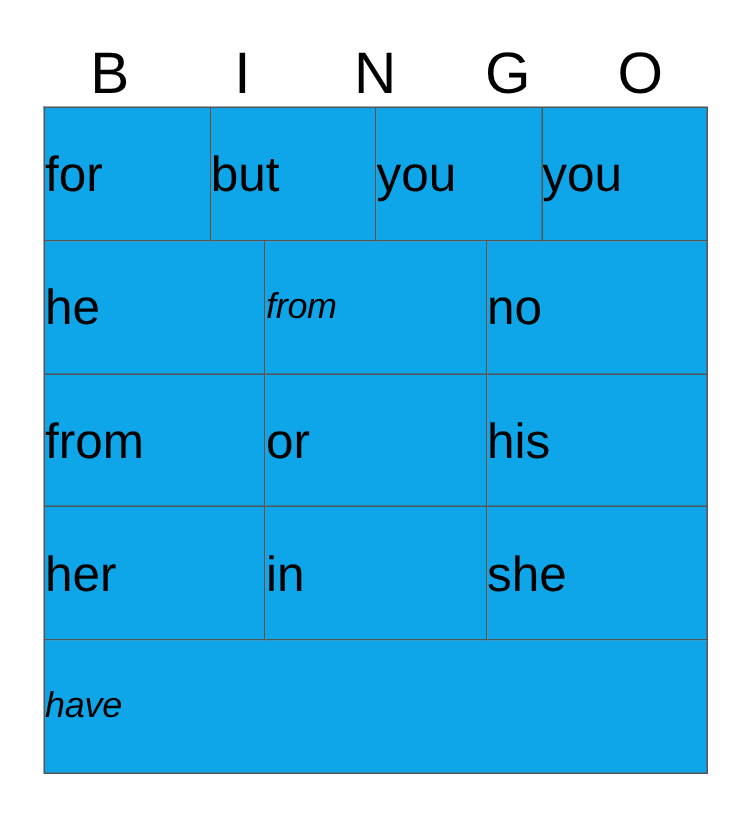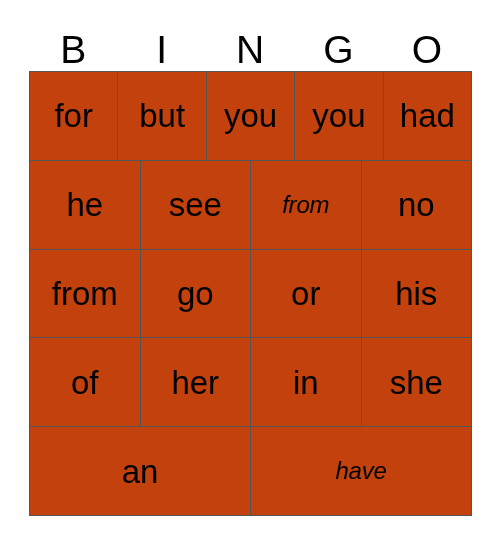--- a/index.html
+++ b/index.html
@@ -58,22 +58,22 @@
   }
   .cell {
     flex: 1 1 88.4px;
     width: 88.4px;
     height: 88.8px;
     border-right: 1px solid #555555;
     border-bottom: 1px solid #555555;
     box-sizing: border-box;
     display: flex;
     align-items: center;
-    justify-content: center;
-    background: #c2410c;
+    justify-content: flex-start;
+    background: #0ea5e9;
     overflow: hidden;
   }
   .cell-text {
     font-size: 33px;
     line-height: 1;
     color: #000000;
     white-space: nowrap;
     text-align: center;
   }
   
@@ -104,73 +104,58 @@
         </div>
       <div class="cell">
           <span class="cell-text">but</span>
         </div>
       <div class="cell">
           <span class="cell-text">you</span>
         </div>
       <div class="cell">
           <span class="cell-text">you</span>
         </div>
-      <div class="cell">
-          <span class="cell-text">had</span>
-        </div>
     </div>
 
     <div class="grid-row">
       <div class="cell">
           <span class="cell-text">he</span>
-        </div>
-      <div class="cell">
-          <span class="cell-text">see</span>
         </div>
       <div class="cell">
           <span class="cell-text wide">from</span>
         </div>
       <div class="cell">
           <span class="cell-text">no</span>
         </div>
     </div>
 
     <div class="grid-row">
       <div class="cell">
           <span class="cell-text">from</span>
         </div>
       <div class="cell">
-          <span class="cell-text">go</span>
-        </div>
-      <div class="cell">
           <span class="cell-text">or</span>
         </div>
       <div class="cell">
           <span class="cell-text">his</span>
         </div>
     </div>
 
     <div class="grid-row">
-      <div class="cell">
-          <span class="cell-text">of</span>
-        </div>
       <div class="cell">
           <span class="cell-text">her</span>
         </div>
       <div class="cell">
           <span class="cell-text">in</span>
         </div>
       <div class="cell">
           <span class="cell-text">she</span>
         </div>
     </div>
 
     <div class="grid-row">
       <div class="cell">
-          <span class="cell-text">an</span>
-        </div>
-      <div class="cell">
           <span class="cell-text wide">have</span>
         </div>
     </div>
 
   </div>
 </div>
 
 </body></html>

